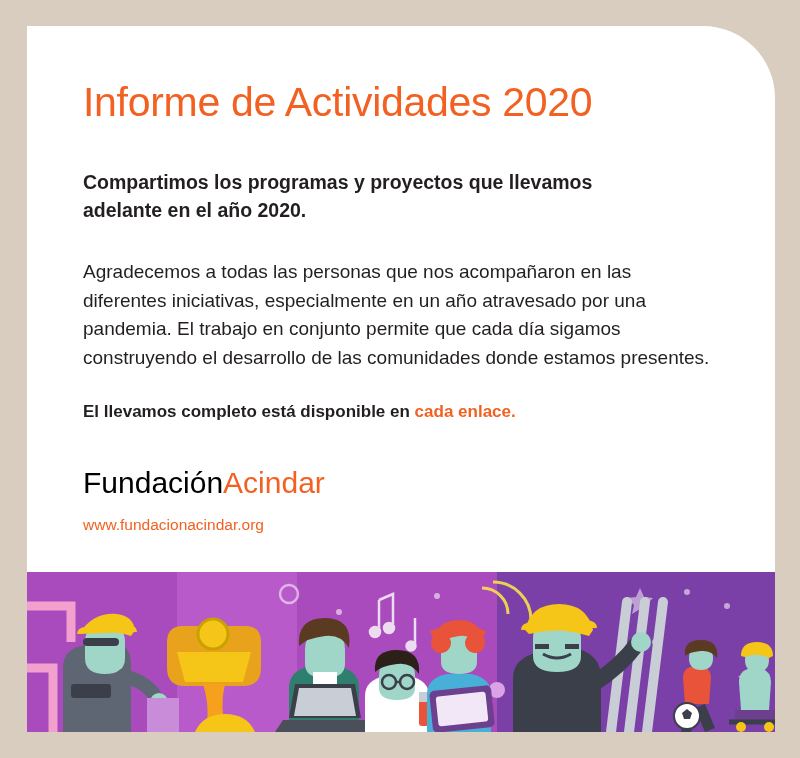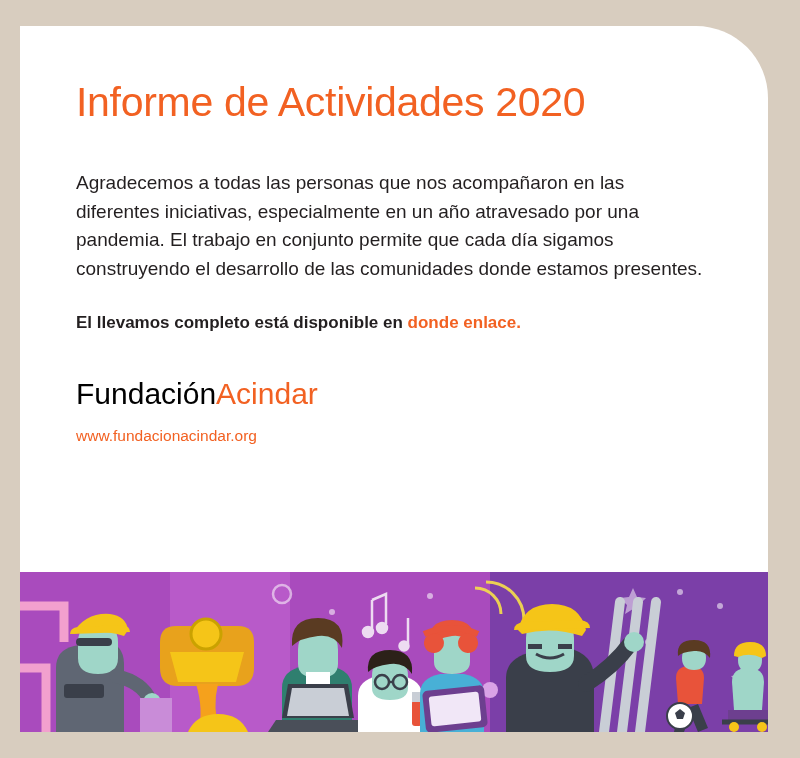--- a/index.html
+++ b/index.html
@@ -9,21 +9,21 @@
   body {
     width: 800px;
     height: 758px;
     background: #d8cdbf;
     font-family: "Liberation Sans", sans-serif;
     overflow: hidden;
   }
 
   #card {
     position: absolute;
-    left: 20px;
+    left: 27px;
     top: 26px;
     width: 748px;
     height: 706px;
     background: #ffffff;
     border-top-right-radius: 72px;
     overflow: hidden;
     box-sizing: border-box;
   }
 
   #content {
@@ -108,25 +108,26 @@
 </style>
 </head>
 <body>
 
 <div id="card">
 
   <div id="content">
 
     <h1 id="title">Informe de Actividades 2020</h1>
 
+    <p class="lead">Compartimos los programas y proyectos que llevamos adelante en el año 2020.</p>
 
     <p class="body-par">Agradecemos a todas las personas que nos acompañaron en las diferentes iniciativas, especialmente en un año atravesado por una pandemia. El trabajo en conjunto permite que cada día sigamos construyendo el desarrollo de las comunidades donde estamos presentes.</p>
 
     <p class="cta">
-      <span>El llevamos completo está disponible en </span><a class="link" href="#">donde enlace.</a>
+      <span>El llevamos completo está disponible en </span><a class="link" href="#">cada enlace.</a>
     </p>
 
     <div id="logo">
       <span class="logo-a">Fundación</span><span class="logo-b">Acindar</span>
     </div>
 
     <a id="site-url" href="#">www.fundacionacindar.org</a>
 
   </div>
 

